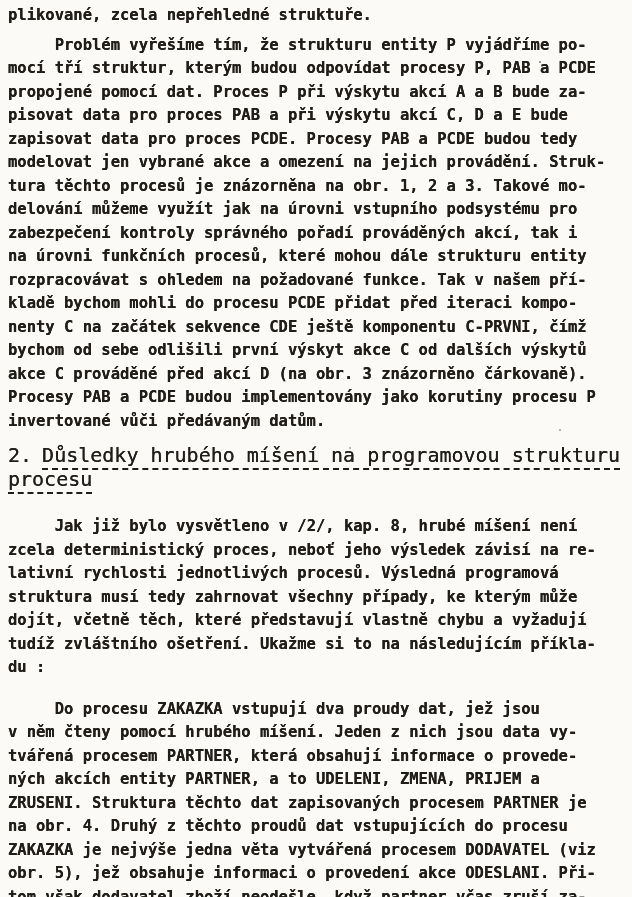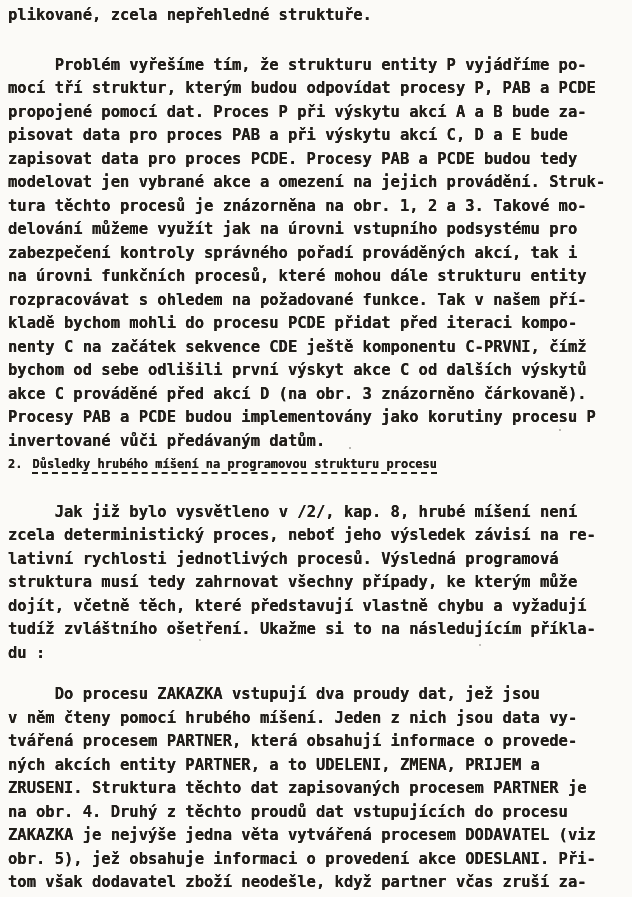--- a/index.html
+++ b/index.html
@@ -28,22 +28,22 @@
       radial-gradient(circle 1.5px at 480px 645px, rgba(60,55,48,.3) 0 1px, transparent 1.5px),
       radial-gradient(circle 1.5px at 560px 430px, rgba(60,55,48,.35) 0 1px, transparent 1.5px),
       var(--paper, #fbfaf7);
   }
   .para, .cont {
     margin: 0;
     white-space: pre-wrap;
     text-shadow: 0 0 0.4px currentColor;
   }
   .cont       { margin-top: 0; }
-  .p1         { margin-top: 26px; }
-  .heading    { margin: 0 0 0 0; font-size: 12px; font-weight: 700; line-height: 23.5px; text-shadow: 0 0 0.4px currentColor; }
+  .p1         { margin-top: 6px; }
+  .heading    { margin: 11px 0 0 0; font-size: 20px; font-weight: 400; line-height: 23.5px; text-shadow: 0 0 0.4px currentColor; }
   .heading .num { margin-right: 10px; }
   .heading .underl {
     border-bottom: 2px dashed var(--ink, #211e1a);
     padding-bottom: 1px;
   }
   .p2         { margin-top: 24px; }
   .p3         { margin-top: 18px; }
 </style>
 </head>
 <body>

